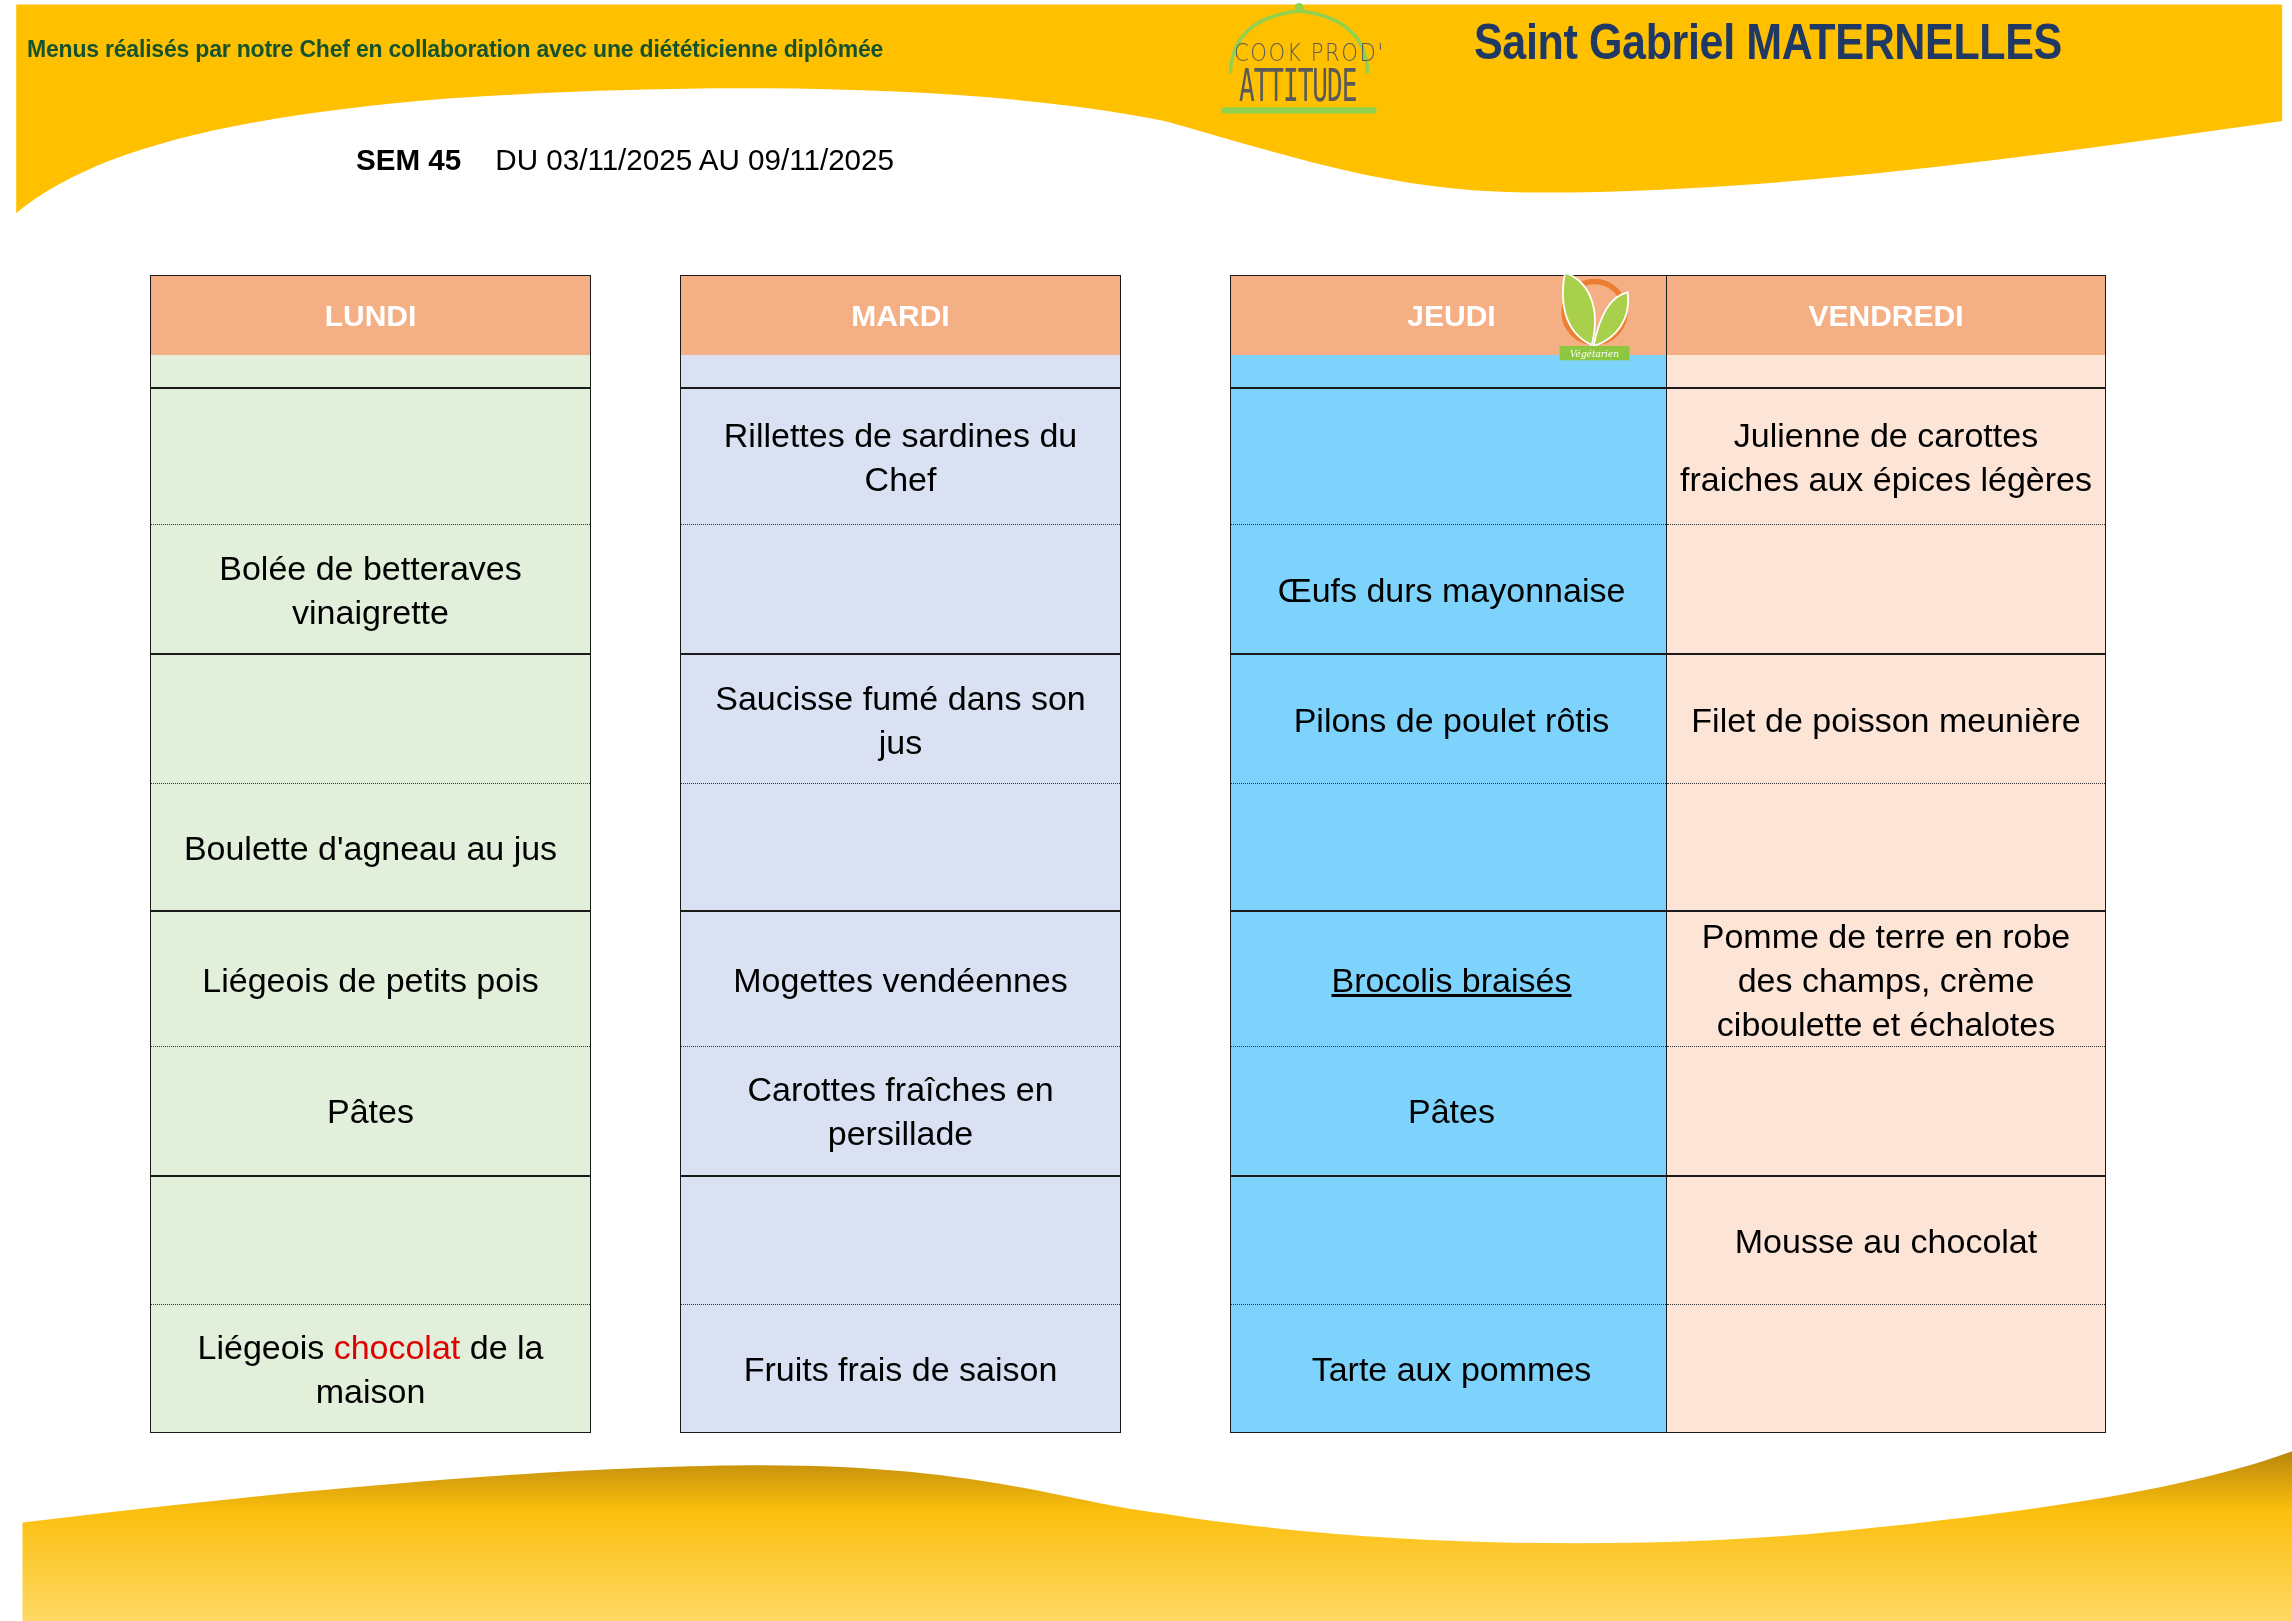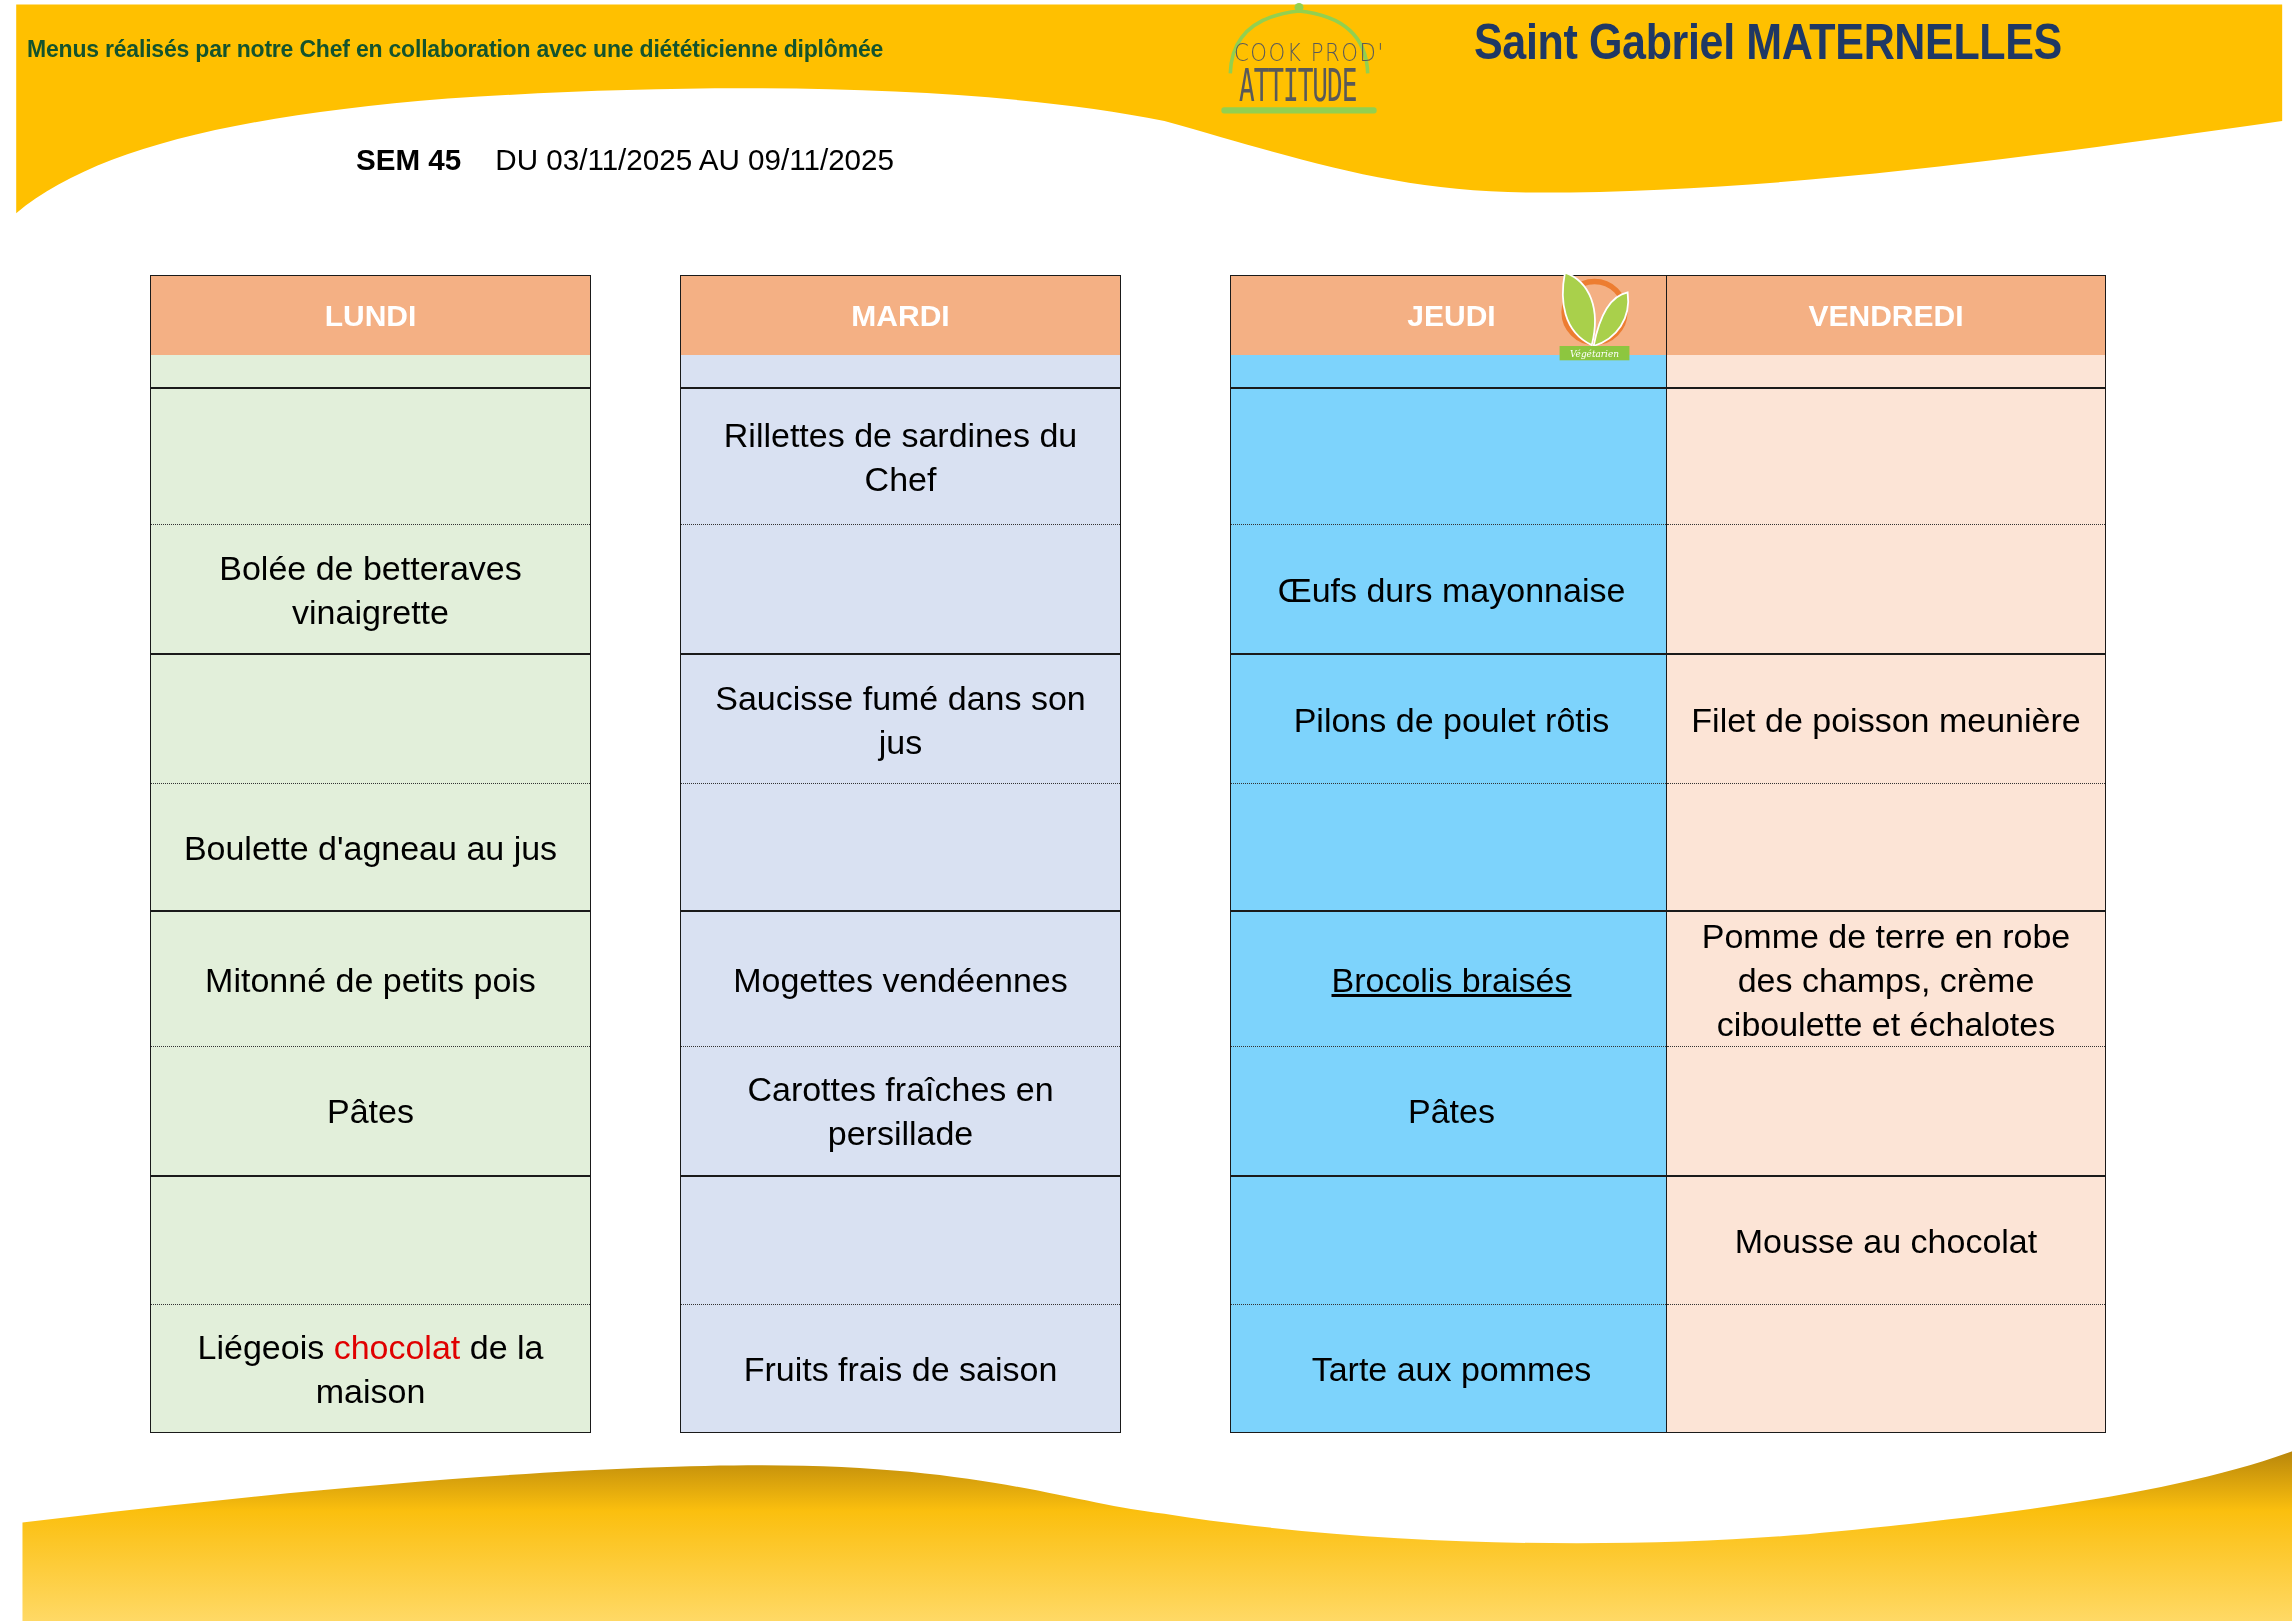--- a/index.html
+++ b/index.html
@@ -77,21 +77,21 @@
   <div class="col-header">LUNDI</div>
   <div class="line-solid" style="top:111px;"></div>
   <div class="cell" style="top:113px;height:136px;"></div>
   <div class="line-dot" style="top:248px;"></div>
   <div class="cell" style="top:249px;height:130px;">Bolée de betteraves vinaigrette</div>
   <div class="line-solid" style="top:377px;"></div>
   <div class="cell" style="top:379px;height:129px;"></div>
   <div class="line-dot" style="top:507px;"></div>
   <div class="cell" style="top:508px;height:128px;">Boulette d'agneau au jus</div>
   <div class="line-solid" style="top:634px;"></div>
-  <div class="cell" style="top:636px;height:135px;">Mitonné de petits pois</div>
+  <div class="cell" style="top:636px;height:135px;">Liégeois de petits pois</div>
   <div class="line-dot" style="top:770px;"></div>
   <div class="cell" style="top:771px;height:128px;">Pâtes</div>
   <div class="line-solid" style="top:899px;"></div>
   <div class="cell" style="top:901px;height:128px;"></div>
   <div class="line-dot" style="top:1028px;"></div>
   <div class="cell" style="top:1029px;height:127px;">
     <span><span>Liégeois </span><span class="red">chocolat</span><span> de la maison</span></span>
   </div>
 </div>
 
@@ -141,20 +141,21 @@
     <path d="M42 85 C 10 70, 6 35, 12 4 C 40 14, 52 45, 42 85 Z" fill="#A9D04B" stroke="#fff" stroke-width="2"></path>
     <path d="M44 86 C 50 55, 62 30, 82 26 C 86 55, 70 78, 44 86 Z" fill="#A9D04B" stroke="#fff" stroke-width="2"></path>
     <rect x="6" y="86" width="78" height="16" fill="#8DC63F"></rect>
     <text x="45" y="98" text-anchor="middle" font-size="10" fill="#fff" font-style="italic" font-family="DejaVu Serif, serif">Végétarien</text>
   </svg>
 </div>
 
 <div class="col" style="left:1666px; width:440px; background:#FCE4D6;">
   <div class="col-header">VENDREDI</div>
   <div class="line-solid" style="top:111px;"></div>
+  <div class="cell" style="top:113px;height:136px;">Julienne de carottes fraiches aux épices légères</div>
   <div class="line-dot" style="top:248px;"></div>
   <div class="cell" style="top:249px;height:130px;"></div>
   <div class="line-solid" style="top:377px;"></div>
   <div class="cell" style="top:379px;height:129px;">Filet de poisson meunière</div>
   <div class="line-dot" style="top:507px;"></div>
   <div class="cell" style="top:508px;height:128px;"></div>
   <div class="line-solid" style="top:634px;"></div>
   <div class="cell" style="top:636px;height:135px;">Pomme de terre en robe des champs, crème ciboulette et échalotes</div>
   <div class="line-dot" style="top:770px;"></div>
   <div class="line-solid" style="top:899px;"></div>

